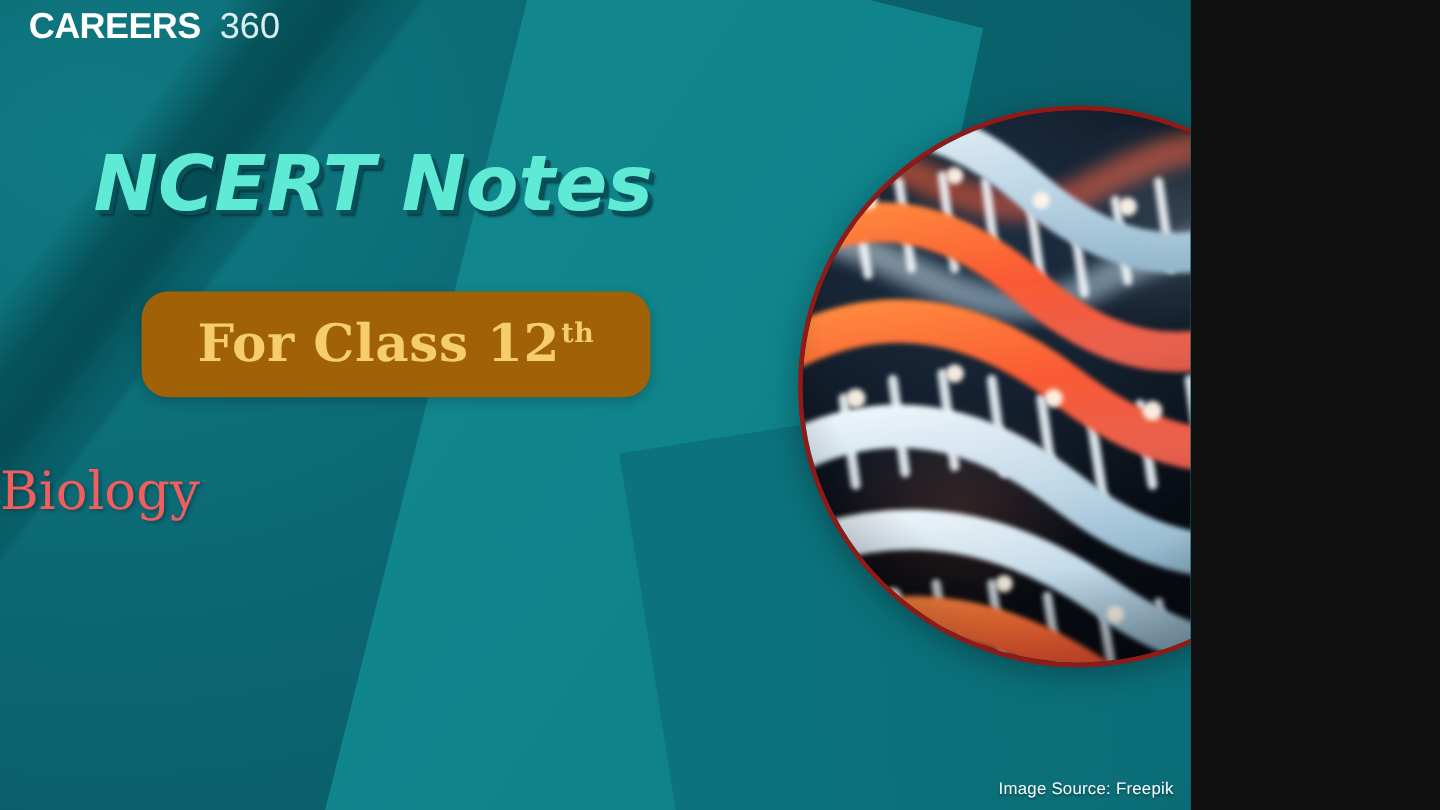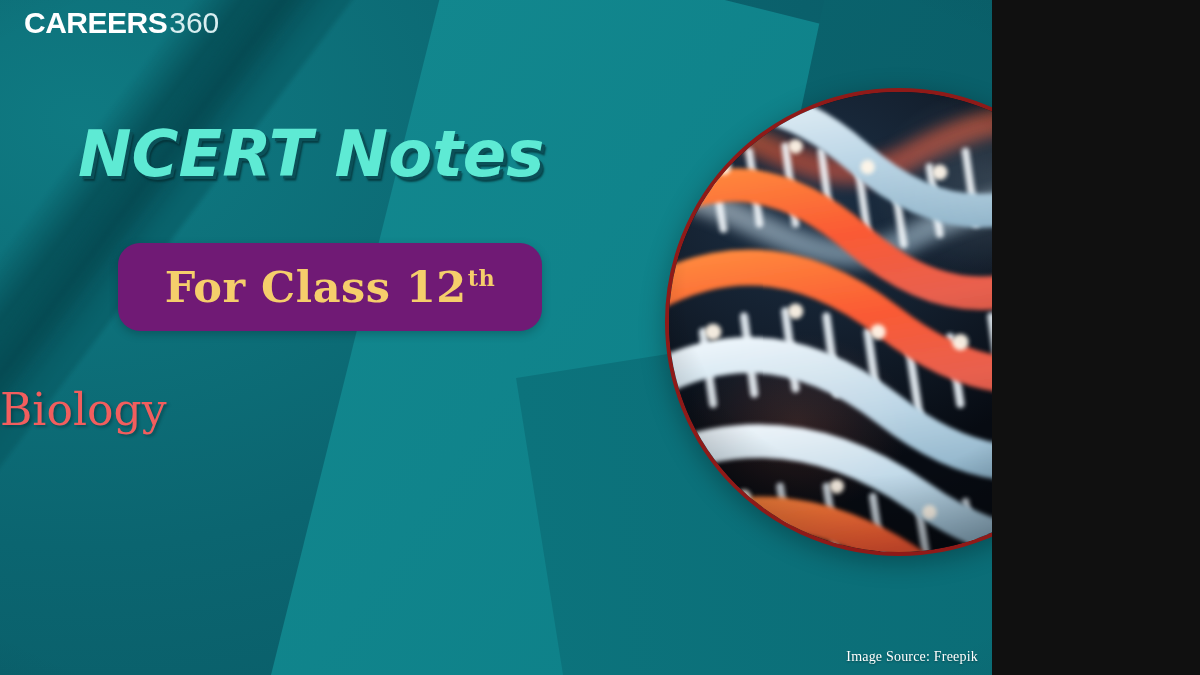--- a/index.html
+++ b/index.html
@@ -110,21 +110,21 @@
     color: #ffffff;
     line-height: 1;
   }
   .logo-360 {
     font-family: "Liberation Sans", sans-serif;
     font-weight: 300;
     font-size: 30px;
     letter-spacing: 0px;
     color: #d8eef0;
     line-height: 1;
-    margin-left: 2px;
+    margin-left: 16px;
   }
 
   
   .dna-circle {
     position: absolute;
     left: 665px;
     top: 88px;
     width: 460px;
     height: 460px;
     border-radius: 50%;
@@ -184,21 +184,21 @@
       4px 5px 2px rgba(4,44,50,0.75);
     white-space: nowrap;
   }
 
   .class-pill {
     position: absolute;
     left: 118px;
     top: 243px;
     width: 424px;
     height: 88px;
-    background: #701a75;
+    background: #a16207;
     border-radius: 22px;
     display: flex;
     align-items: center;
     justify-content: center;
     box-shadow: 0 3px 10px rgba(0,0,0,0.22);
   }
   .class-pill-text {
     font-family: "DejaVu Serif", serif;
     font-weight: 700;
     font-size: 43px;
@@ -239,21 +239,21 @@
     font-size: 35px;
     line-height: 1.28;
     color: #baf060;
     text-shadow: 2px 2px 3px rgba(4,44,50,0.55);
   }
 
   .credit {
     position: absolute;
     right: 14px;
     bottom: 10px;
-    font-family: Liberation Serif, serif;
+    font-family: Liberation Sans, sans-serif;
     font-size: 14px;
     color: #ffffff;
     letter-spacing: 0.2px;
     z-index: 40;
     text-shadow: 0 1px 2px rgba(0,0,0,0.35);
     margin-left: 45px;
   }
 </style>
 </head>
 <body>

